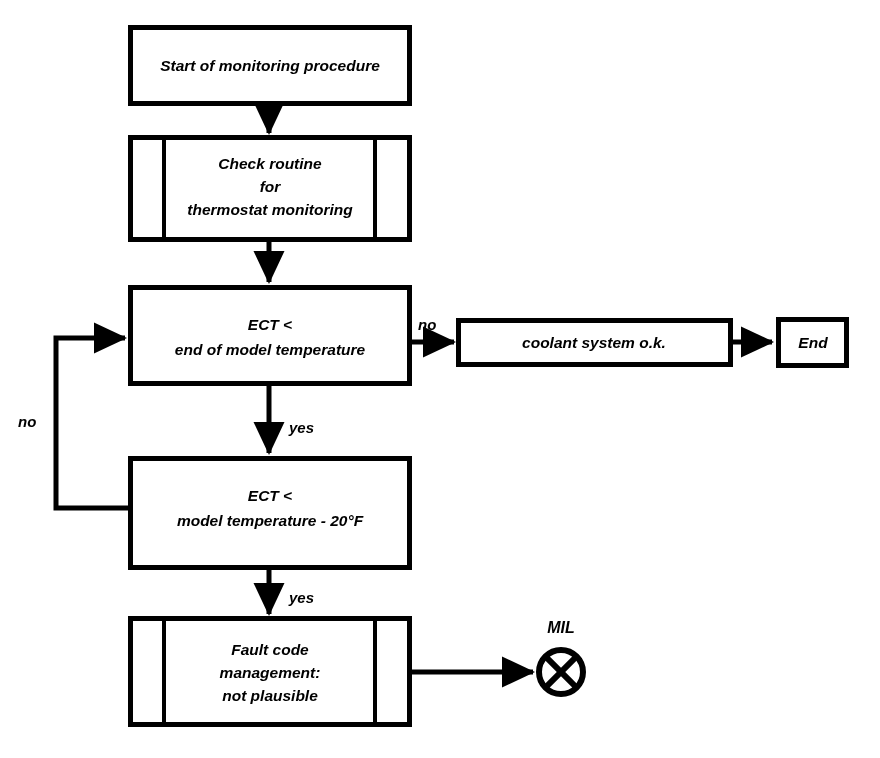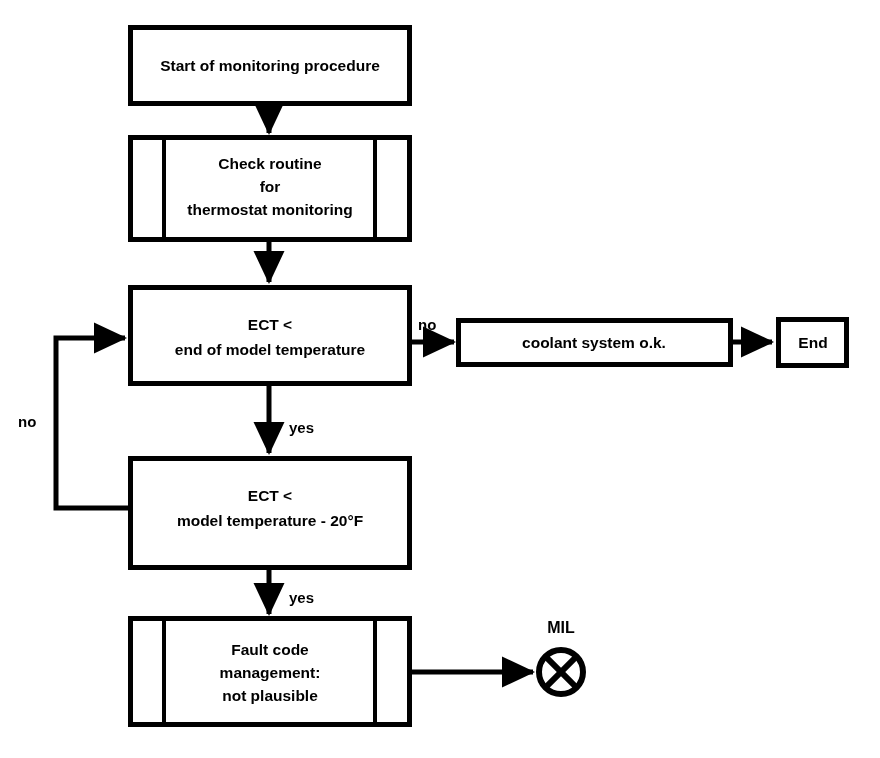--- a/index.html
+++ b/index.html
@@ -11,20 +11,21 @@
     width: 880px;
     height: 758px;
     font-family: "Liberation Sans", sans-serif;
     overflow: hidden;
   }
   #flowchart-root {
     position: relative;
     width: 880px;
     height: 681px;
     background: #ffffff;
+    font-style: italic;
   }
   svg.chart-svg {
     position: absolute;
     top: 0;
     left: 0;
     width: 880px;
     height: 758px;
   }
   .node-rect {
     fill: #ffffff;

